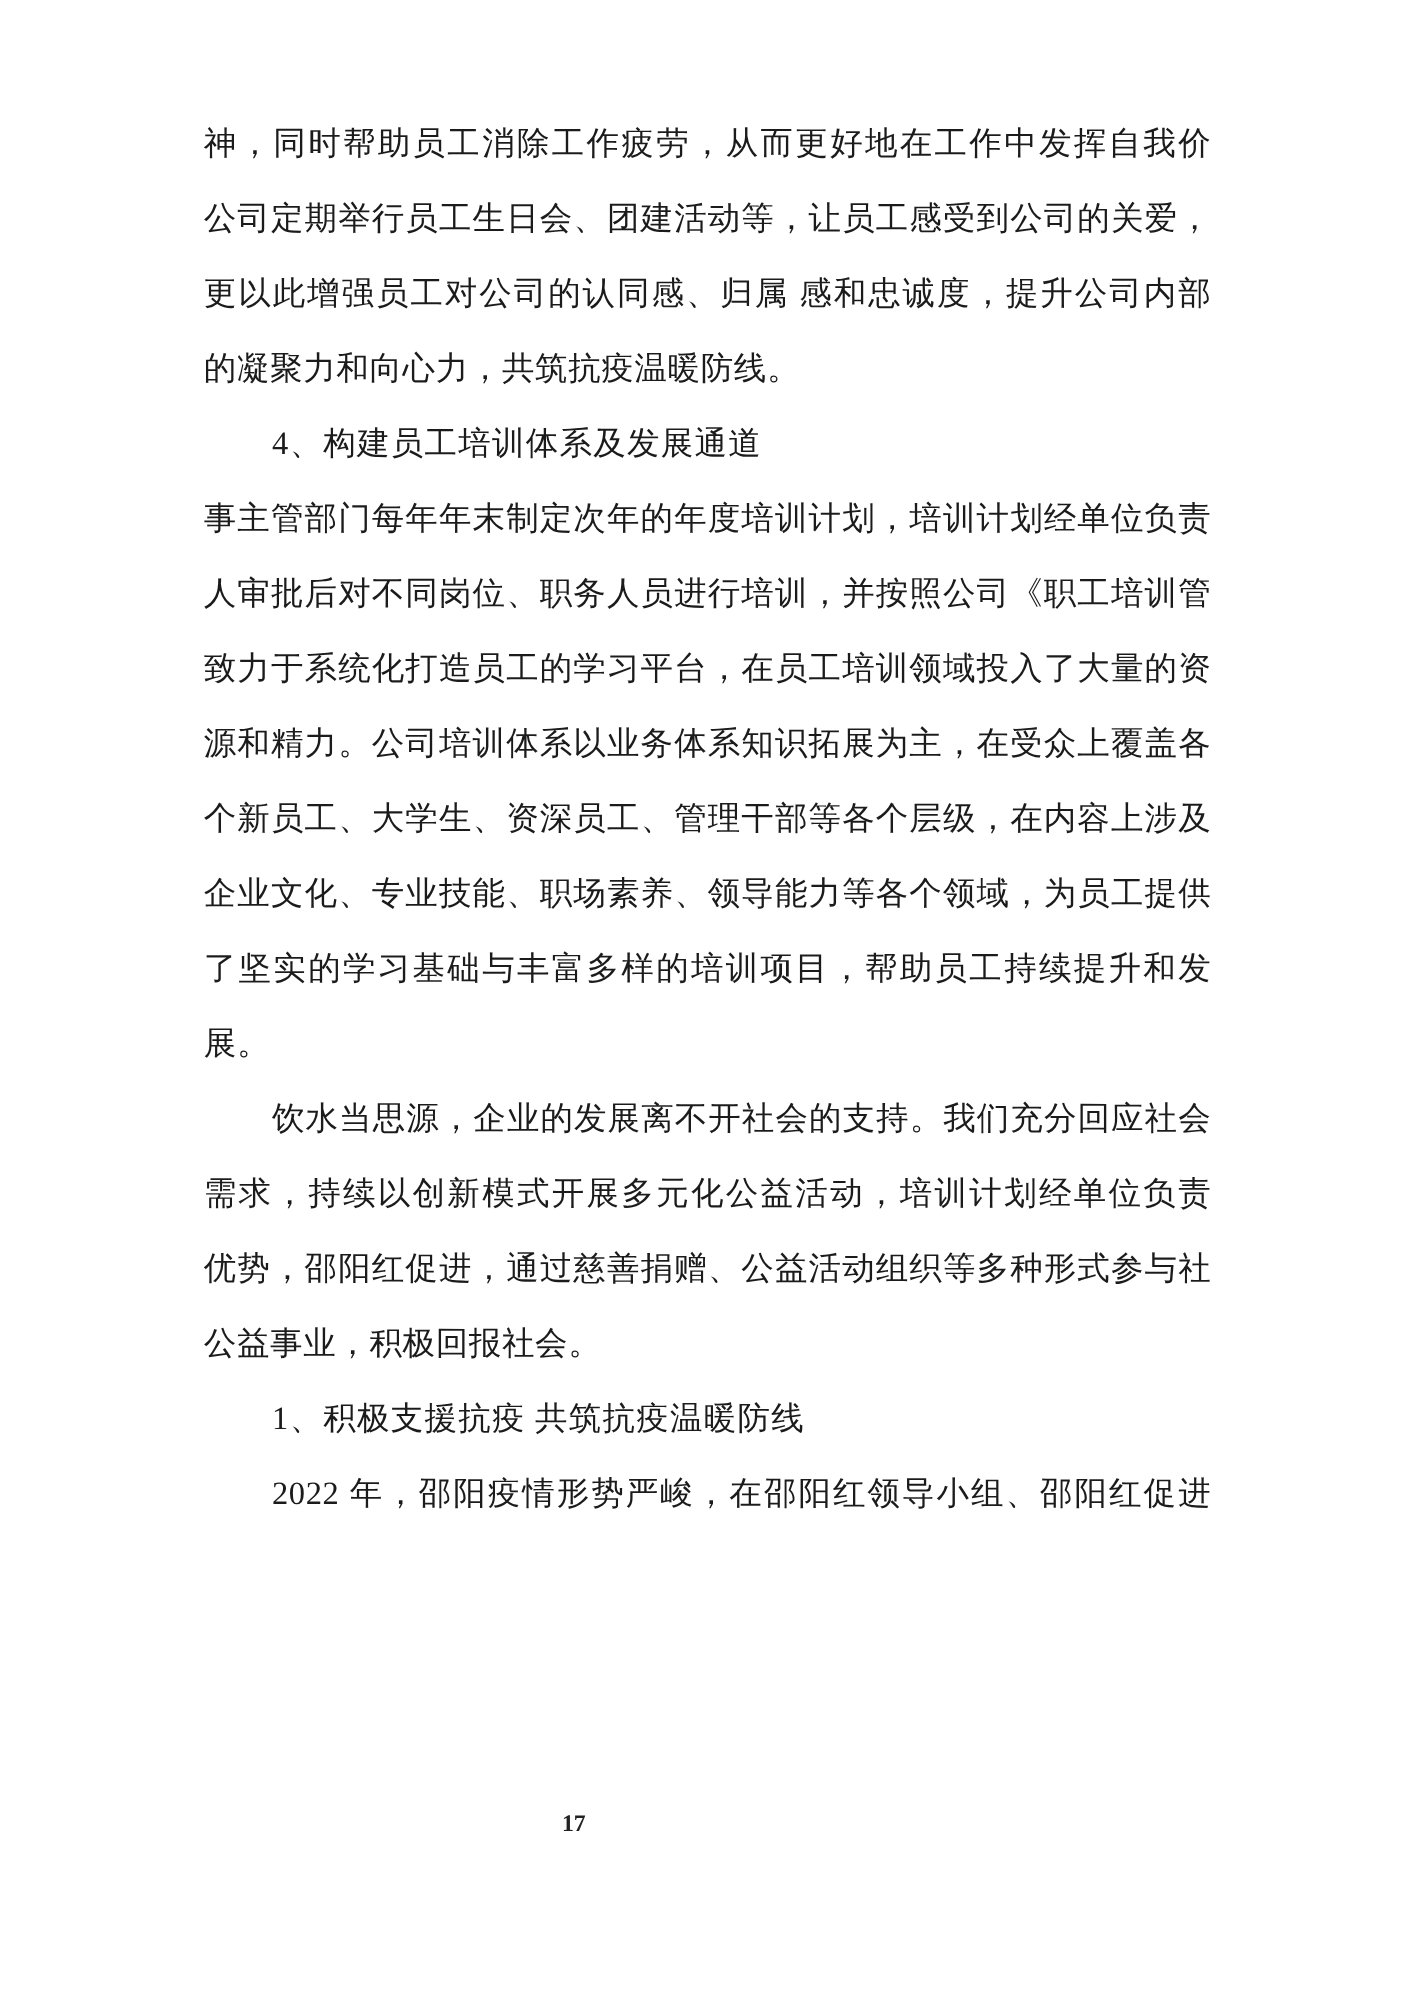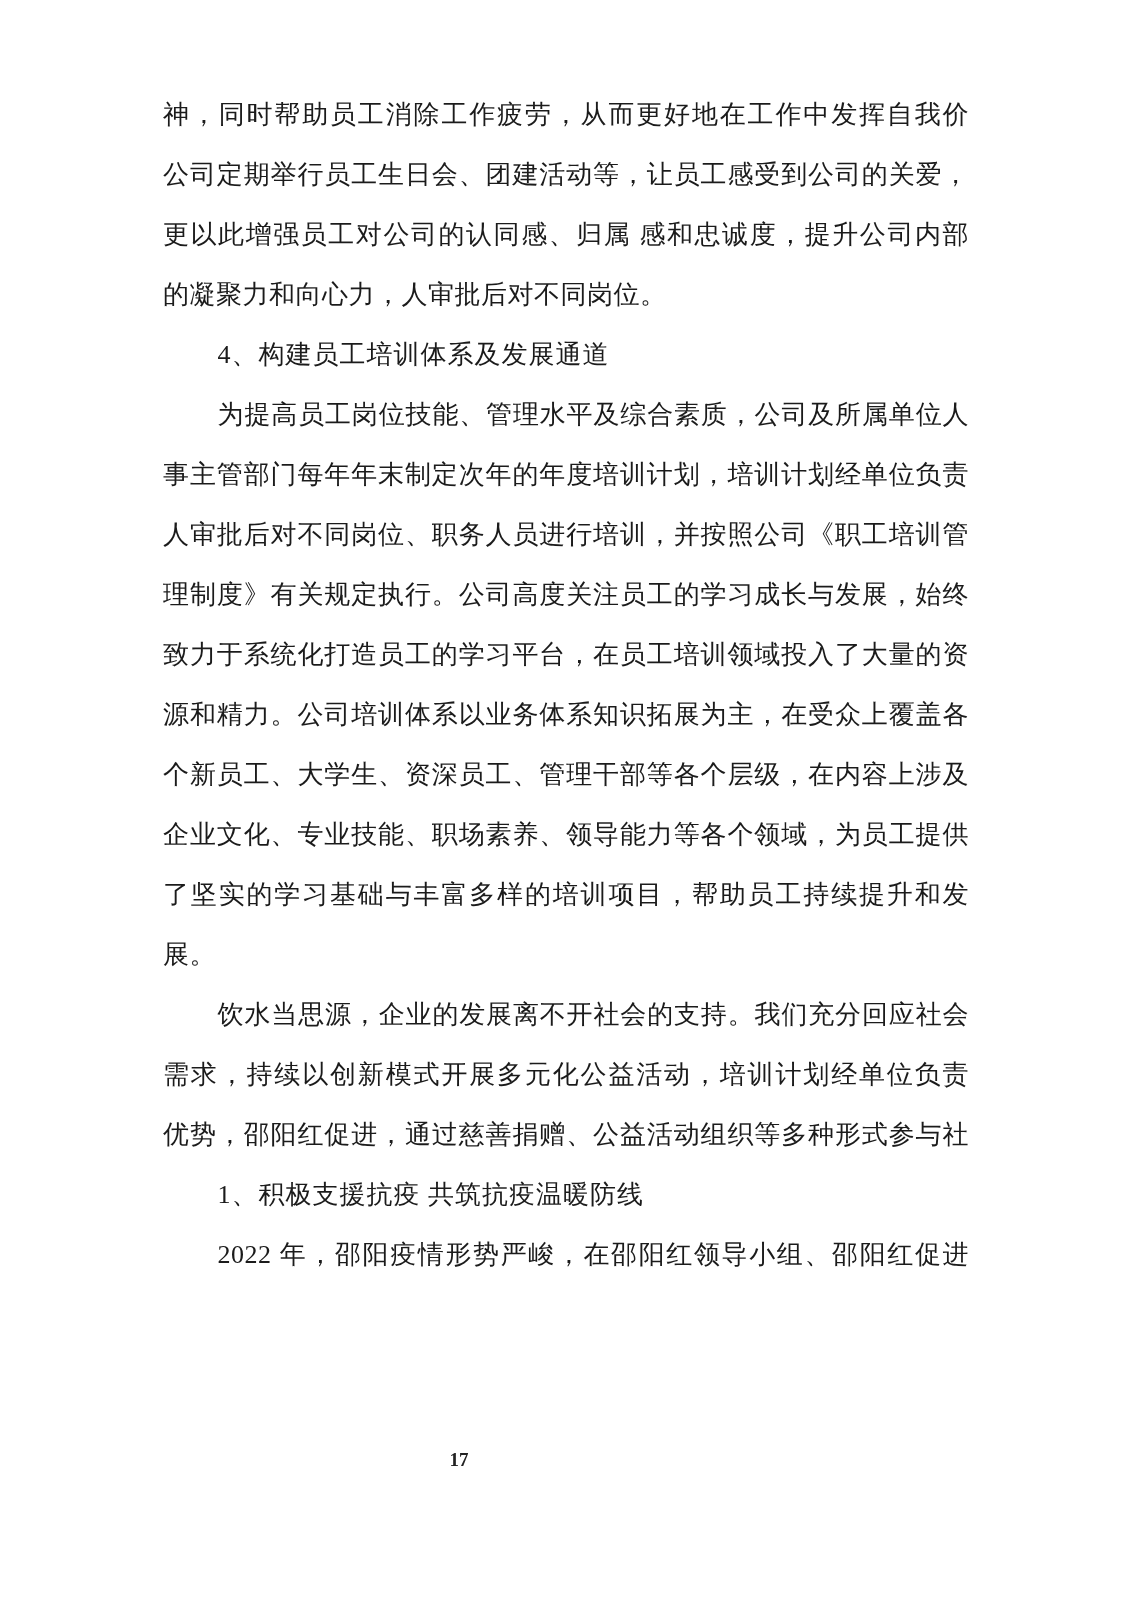--- a/index.html
+++ b/index.html
@@ -52,33 +52,32 @@
   }
 </style>
 </head>
 <body>
 
 <div class="page">
   <div class="text-block">
     <div class="ln full">神，同时帮助员工消除工作疲劳，从而更好地在工作中发挥自我价值。</div>
     <div class="ln full">公司定期举行员工生日会、团建活动等，让员工感受到公司的关爱，</div>
     <div class="ln full">更以此增强员工对公司的认同感、归属 感和忠诚度，提升公司内部</div>
-    <div class="ln">的凝聚力和向心力，人审批后对不同岗位。</div>
+    <div class="ln">的凝聚力和向心力，共筑抗疫温暖防线。</div>
     <div class="ln bold indent">4、构建员工培训体系及发展通道</div>
-    <div class="ln full indent">为提高员工岗位技能、管理水平及综合素质，公司及所属单位人</div>
     <div class="ln full">事主管部门每年年末制定次年的年度培训计划，培训计划经单位负责</div>
     <div class="ln full">人审批后对不同岗位、职务人员进行培训，并按照公司《职工培训管</div>
-    <div class="ln full">理制度》有关规定执行。公司高度关注员工的学习成长与发展，始终</div>
     <div class="ln full">致力于系统化打造员工的学习平台，在员工培训领域投入了大量的资</div>
     <div class="ln full">源和精力。公司培训体系以业务体系知识拓展为主，在受众上覆盖各</div>
     <div class="ln full">个新员工、大学生、资深员工、管理干部等各个层级，在内容上涉及</div>
     <div class="ln full">企业文化、专业技能、职场素养、领导能力等各个领域，为员工提供</div>
     <div class="ln full">了坚实的学习基础与丰富多样的培训项目，帮助员工持续提升和发</div>
     <div class="ln">展。</div>
     <div class="ln full indent">饮水当思源，企业的发展离不开社会的支持。我们充分回应社会</div>
     <div class="ln full">需求，持续以创新模式开展多元化公益活动，培训计划经单位负责</div>
     <div class="ln full">优势，邵阳红促进，通过慈善捐赠、公益活动组织等多种形式参与社会</div>
+    <div class="ln">公益事业，积极回报社会。</div>
     <div class="ln bold indent">1、积极支援抗疫 共筑抗疫温暖防线</div>
     <div class="ln full indent">2022 年，邵阳疫情形势严峻，在邵阳红领导小组、邵阳红促进</div>
   </div>
 
   <div class="page-number">17</div>
 </div>
 
 </body></html>

